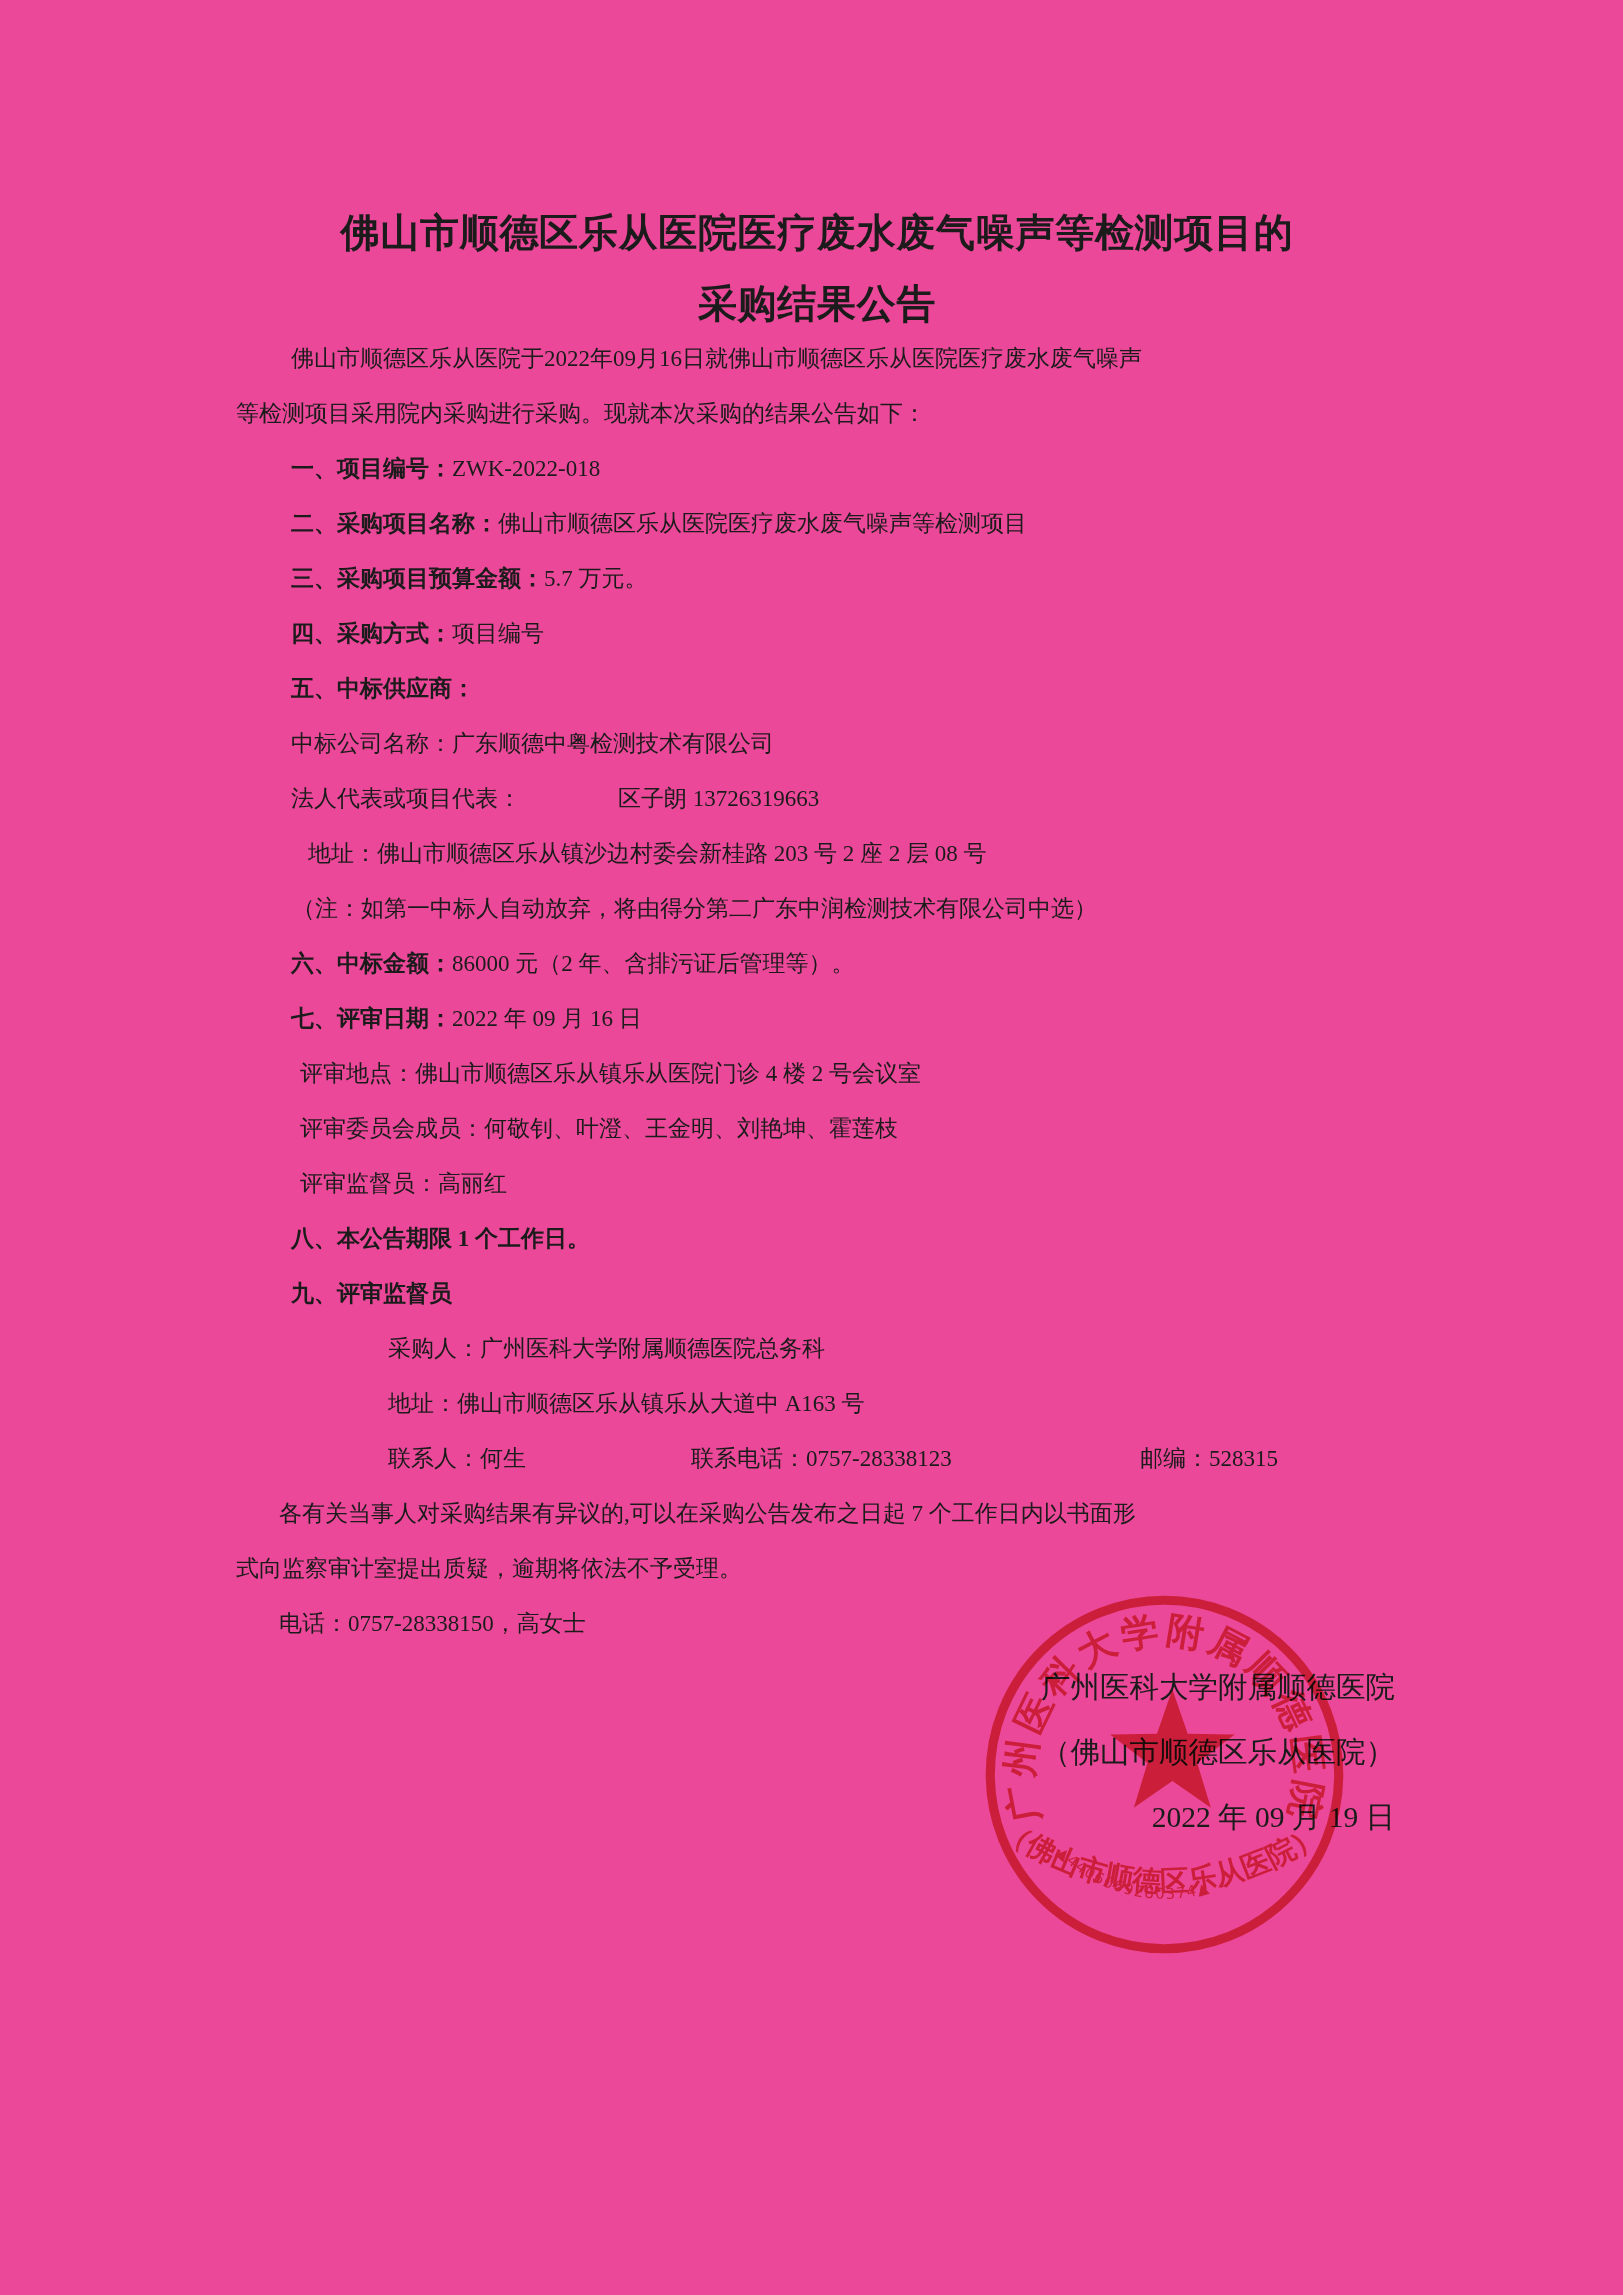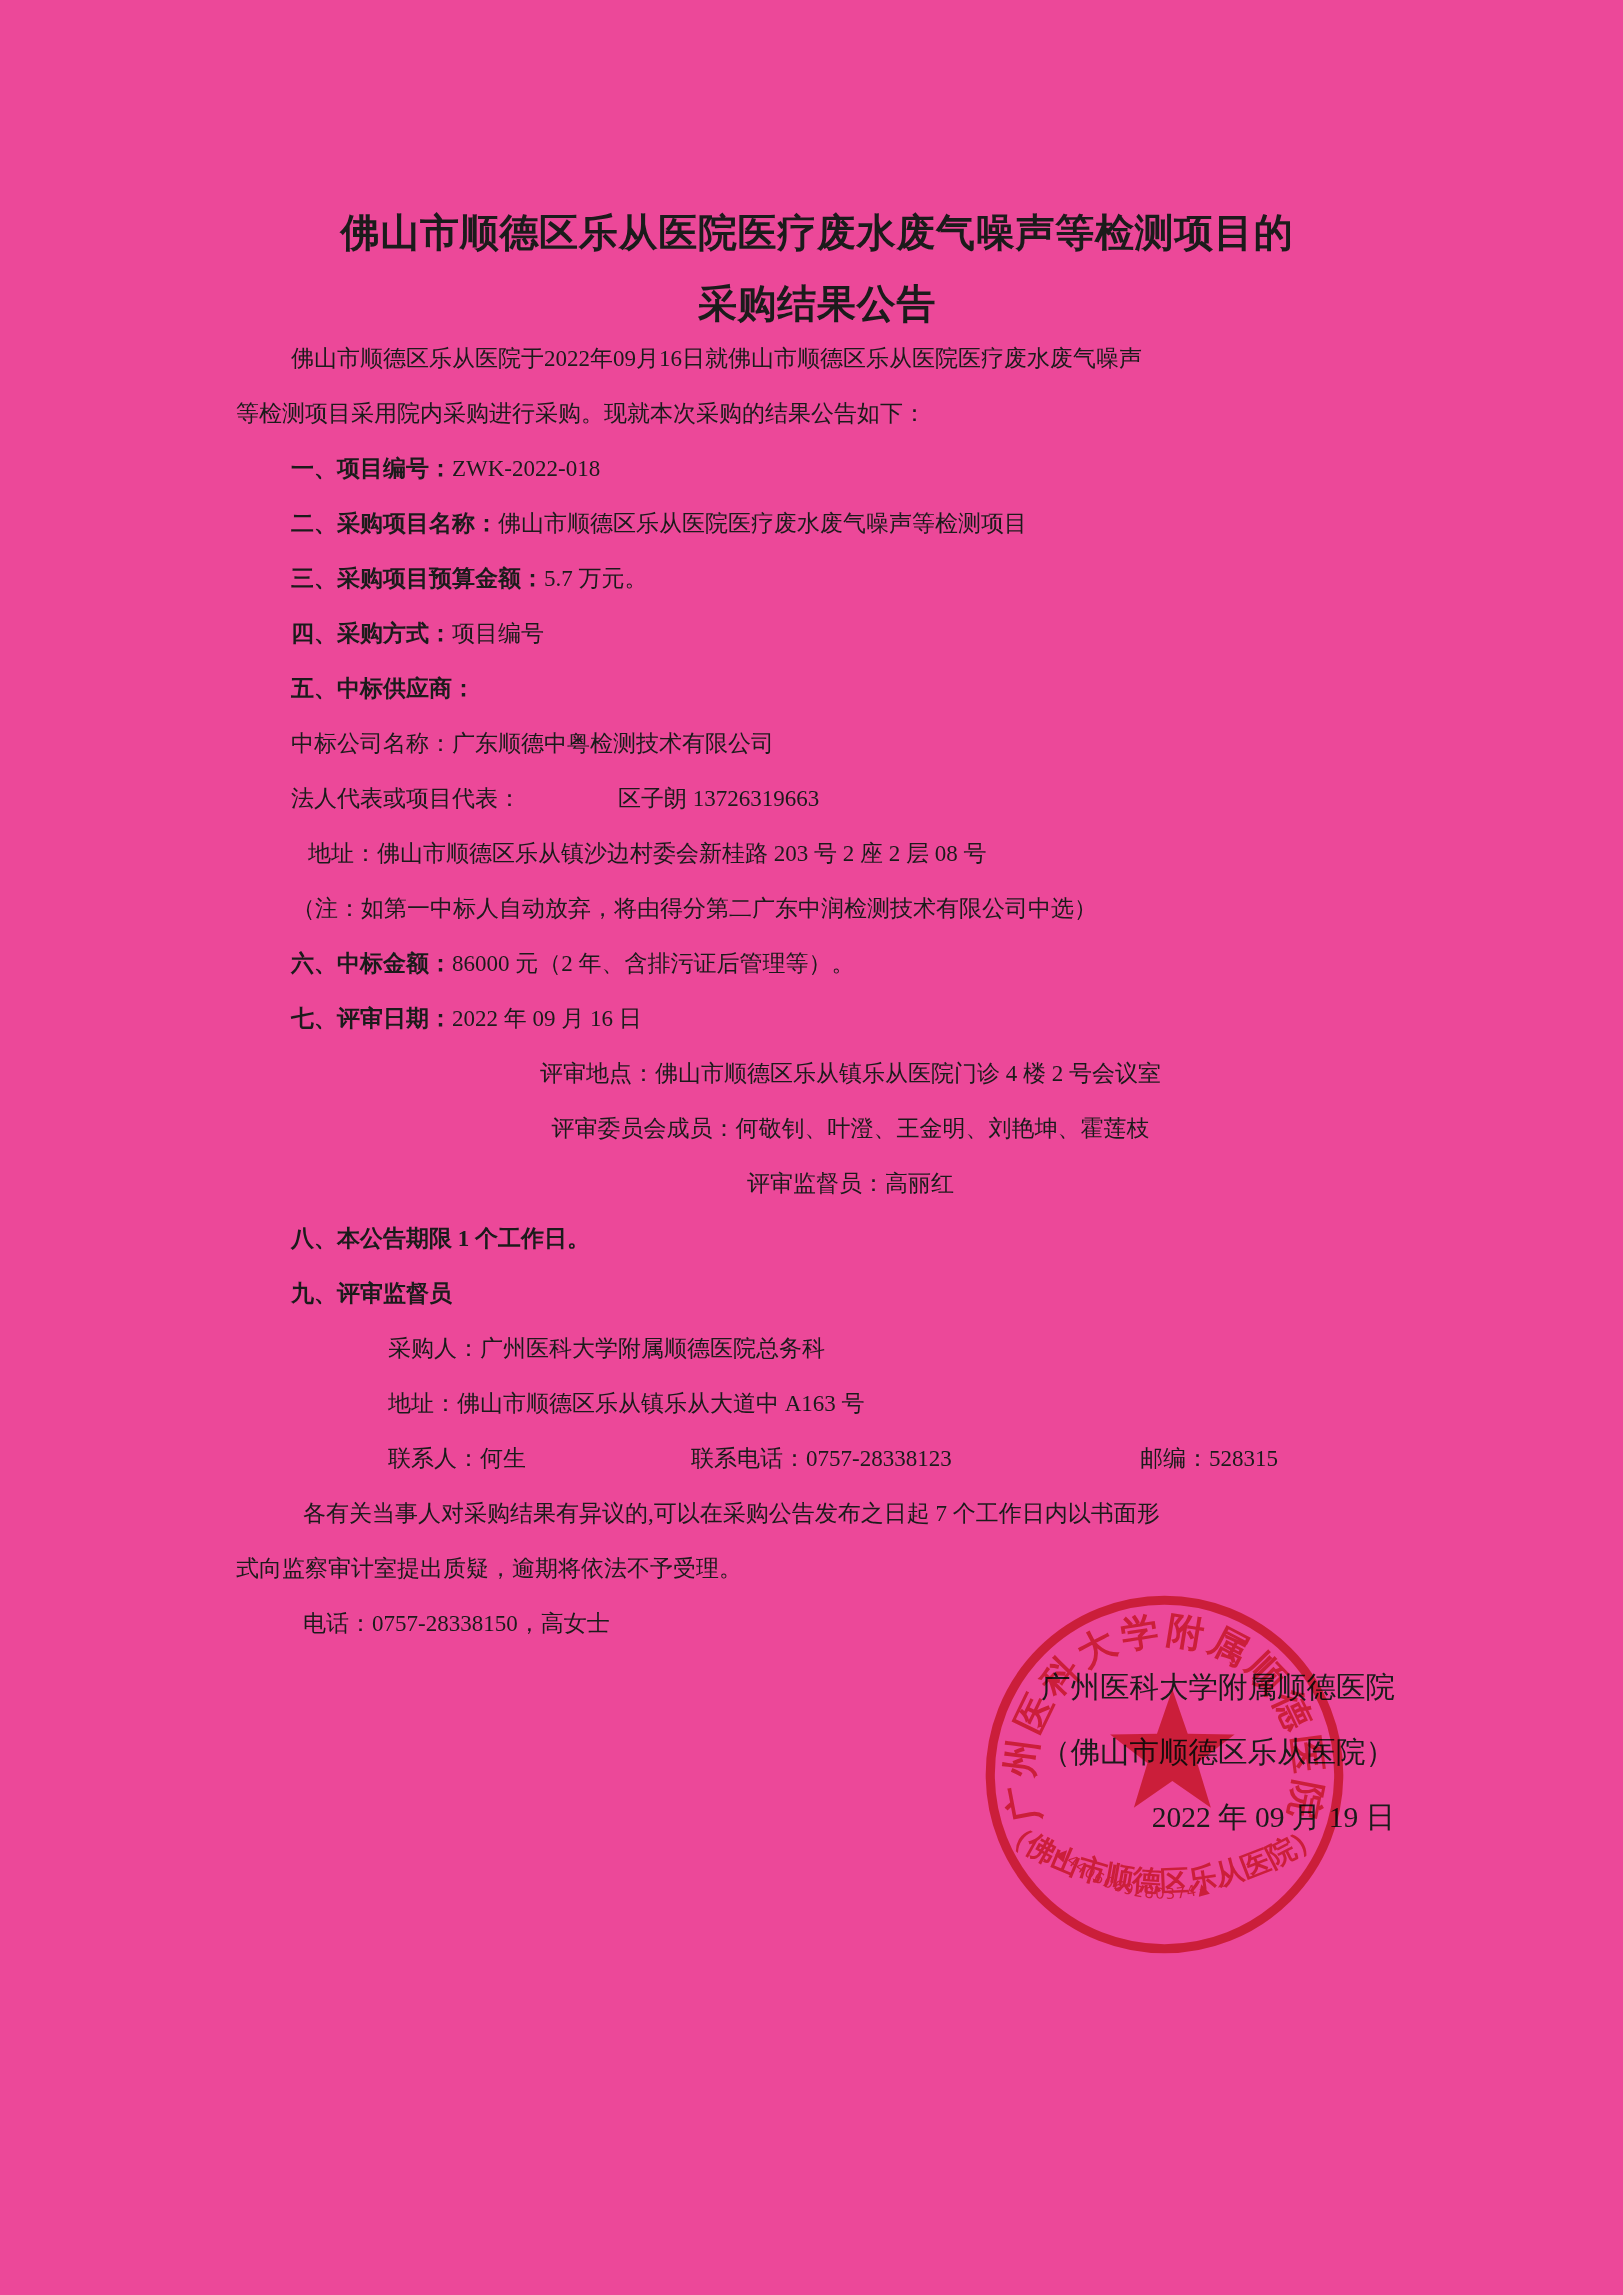--- a/index.html
+++ b/index.html
@@ -17,23 +17,23 @@
     letter-spacing:0.7px;white-space:nowrap;
   }
   .bodytext{
     position:absolute;left:236px;top:331px;width:1165px;
   }
   .ln{font-size:23px;line-height:55px;white-space:nowrap;}
   .b{font-weight:bold;}
   .ind-p{margin-left:55px;}   
   .ind-a{margin-left:72px;}  
   .ind-n{margin-left:56px;font-family:Liberation Serif, serif;}   
-  .ind-r{margin-left:64px;text-align:center;}  
+  .ind-r{margin-left:64px;}  
   .ind-c{margin-left:152px;}  
-  .ind-t{margin-left:67px;}  
+  .ind-t{margin-left:43px;}  
   .gap-l{margin-left:97px;}  
   .contact-row{position:relative;height:55px;}
   .contact-row span{position:absolute;top:0;}
   .contact-name{left:152px;}
   .contact-phone{left:455px;}
   .contact-zip{left:904px;}
   .signature{
     position:absolute;right:229px;top:1655px;
     text-align:right;font-size:29.5px;line-height:65px;white-space:nowrap;
   }

